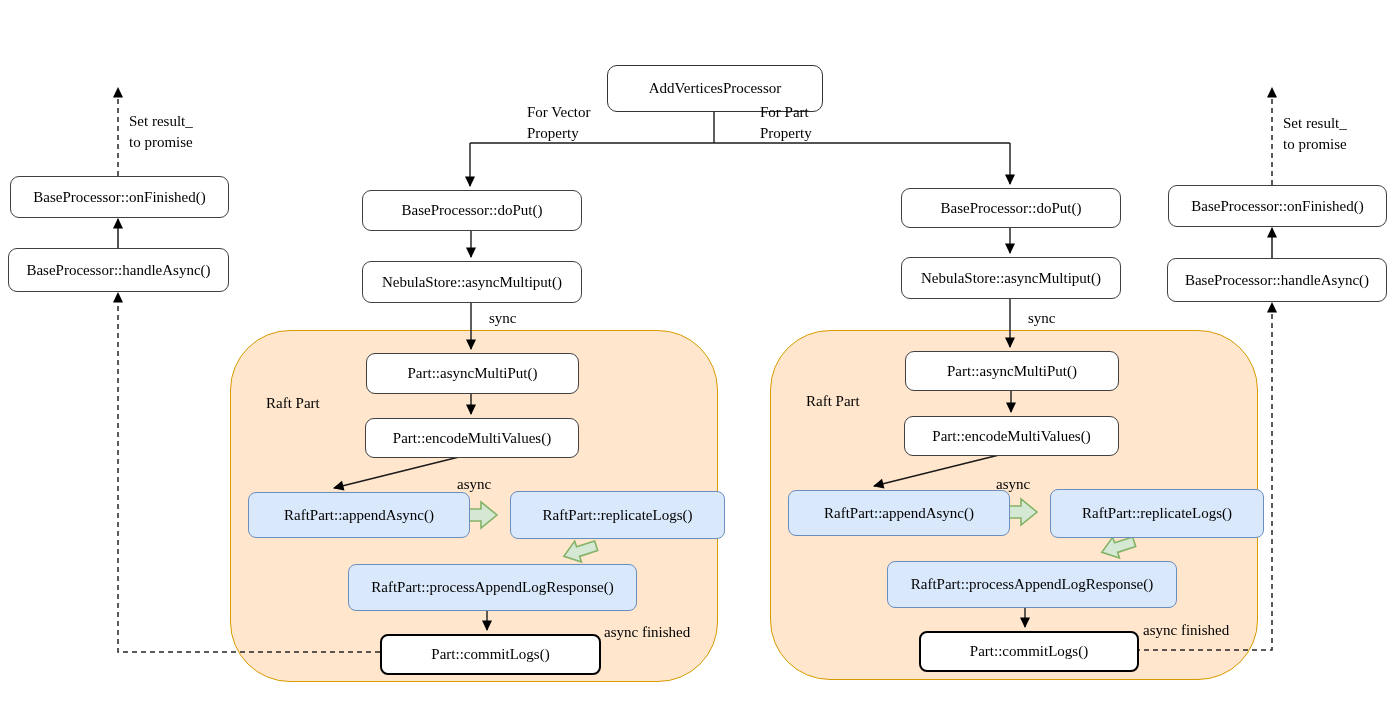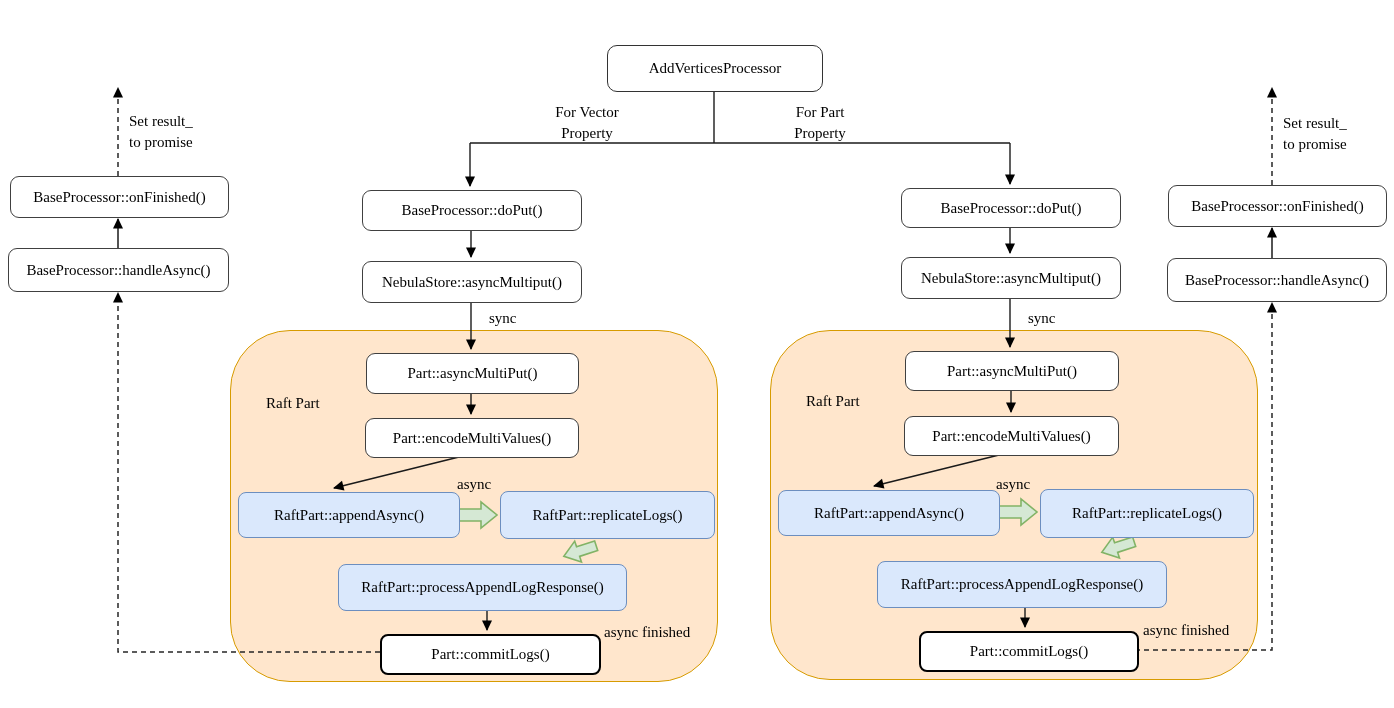--- a/index.html
+++ b/index.html
@@ -20,29 +20,29 @@
   #wires{position:absolute;left:0;top:0;z-index:1;}
   .node{
     position:absolute;
     background:#ffffff;
     border:1.5px solid #404040;
     border-radius:9px;
     display:flex;align-items:center;justify-content:center;
     font-size:15px;color:#000;white-space:nowrap;
     z-index:2;
   }
-  .node.blue{background:#dae8fc;border:1.5px solid #6c8ebf;border-radius:8px;}
+  .node.blue{background:#dae8fc;border:1.5px solid #6c8ebf;border-radius:8px;margin-left:10px;}
   .node.bold-border{border:2.2px solid #000000;border-radius:8px;text-align:right;}
-  .node.root{border-radius:10px;border:1.7px solid #333;}
+  .node.root{border-radius:10px;border:1.7px solid #333;margin-top:20px;}
   .lbl{
     position:absolute;
     font-size:15px;color:#000;white-space:nowrap;
     line-height:21px;z-index:2;
   }
-  .lbl.center{text-align:center;font-family:Liberation Serif, serif;}
+  .lbl.center{font-family:Liberation Serif, serif;}
   .lbl span{display:block;}
 </style>
 </head>
 <body>
 
 <div id="canvas">
 
   <div class="container" style="left:230px;top:330px;width:486px;height:350px;"></div>
   <div class="container" style="left:770px;top:330px;width:486px;height:348px;"></div>
 

